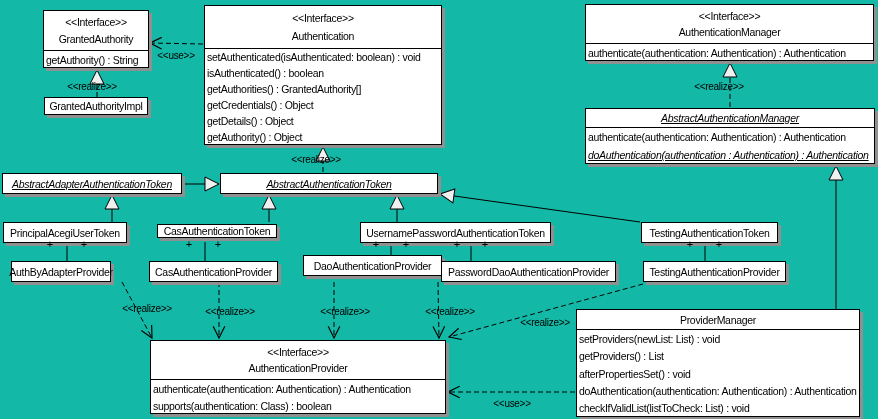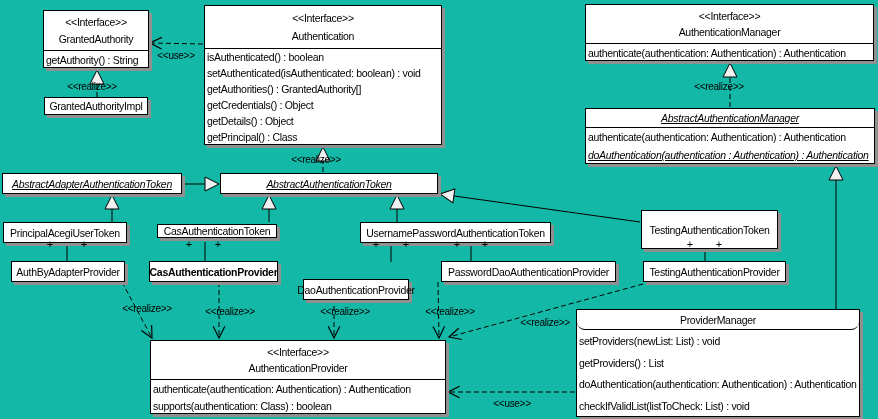--- a/index.html
+++ b/index.html
@@ -77,26 +77,26 @@
   <div class="cls" style="left:44px;top:97px;width:104px;height:18px;">
     <div class="nameonly">GrantedAuthorityImpl</div>
   </div>
 
   <div class="cls" style="left:204px;top:5px;width:238px;height:140px;">
     <div class="hdr" style="height:42px;">
       <div>&lt;&lt;Interface&gt;&gt;</div>
       <div>Authentication</div>
     </div>
     <div class="mlist" style="height:96px;">
+      <div class="m">setAuthenticated(isAuthenticated: boolean) : void</div>
       <div class="m">isAuthenticated() : boolean</div>
-      <div class="m">setAuthenticated(isAuthenticated: boolean) : void</div>
       <div class="m">getAuthorities() : GrantedAuthority[]</div>
       <div class="m">getCredentials() : Object</div>
       <div class="m">getDetails() : Object</div>
-      <div class="m">getPrincipal() : Class</div>
+      <div class="m">getAuthority() : Object</div>
     </div>
   </div>
 
   <div class="cls" style="left:585px;top:4px;width:289px;height:57px;">
     <div class="hdr" style="height:38px;">
       <div>&lt;&lt;Interface&gt;&gt;</div>
       <div>AuthenticationManager</div>
     </div>
     <div class="mlist" style="height:17px;">
       <div class="m">authenticate(authentication: Authentication) : Authentication</div>
@@ -124,33 +124,33 @@
   </div>
 
   <div class="cls" style="left:157px;top:224px;width:120px;height:14px;">
     <div class="nameonly">CasAuthenticationToken</div>
   </div>
 
   <div class="cls" style="left:360px;top:222px;width:191px;height:21px;">
     <div class="nameonly">UsernamePasswordAuthenticationToken</div>
   </div>
 
-  <div class="cls" style="left:641px;top:210px;width:137px;height:39px;">
+  <div class="cls" style="left:641px;top:222px;width:137px;height:21px;">
     <div class="nameonly">TestingAuthenticationToken</div>
   </div>
 
-  <div class="cls" style="left:11px;top:261px;width:114px;height:21px;">
+  <div class="cls" style="left:11px;top:261px;width:100px;height:21px;">
     <div class="nameonly">AuthByAdapterProvider</div>
   </div>
 
-  <div class="cls" style="left:149px;top:261px;width:129px;height:21px;font-weight:bold;">
+  <div class="cls" style="left:149px;top:261px;width:129px;height:21px;">
     <div class="nameonly">CasAuthenticationProvider</div>
   </div>
 
-  <div class="cls" style="left:303px;top:279px;width:106px;height:21px;">
+  <div class="cls" style="left:303px;top:255px;width:139px;height:21px;">
     <div class="nameonly">DaoAuthenticationProvider</div>
   </div>
 
   <div class="cls" style="left:441px;top:261px;width:175px;height:21px;">
     <div class="nameonly">PasswordDaoAuthenticationProvider</div>
   </div>
 
   <div class="cls" style="left:643px;top:261px;width:143px;height:21px;">
     <div class="nameonly">TestingAuthenticationProvider</div>
   </div>
@@ -160,24 +160,25 @@
       <div>&lt;&lt;Interface&gt;&gt;</div>
       <div>AuthenticationProvider</div>
     </div>
     <div class="mlist" style="height:34px;">
       <div class="m">authenticate(authentication: Authentication) : Authentication</div>
       <div class="m">supports(authentication: Class) : boolean</div>
     </div>
   </div>
 
   <div class="cls" style="left:576px;top:309px;width:284px;height:108px;">
-    <div class="titlerow" style="height:19px;border-radius:8px;">ProviderManager</div>
+    <div class="titlerow" style="height:19px;">ProviderManager</div>
     <div class="mlist" style="height:87px;">
       <div class="m">setProviders(newList: List) : void</div>
       <div class="m">getProviders() : List</div>
+      <div class="m">afterPropertiesSet() : void</div>
       <div class="m">doAuthentication(authentication: Authentication) : Authentication</div>
       <div class="m">checkIfValidList(listToCheck: List) : void</div>
     </div>
   </div>
 
   <span class="lbl" style="left:176px;top:50px;">&lt;&lt;use&gt;&gt;</span>
   <span class="lbl" style="left:512px;top:398px;">&lt;&lt;use&gt;&gt;</span>
   <span class="lbl" style="left:92px;top:81px;">&lt;&lt;realize&gt;&gt;</span>
   <span class="lbl" style="left:316px;top:154px;">&lt;&lt;realize&gt;&gt;</span>
   <span class="lbl" style="left:719px;top:81px;">&lt;&lt;realize&gt;&gt;</span>

